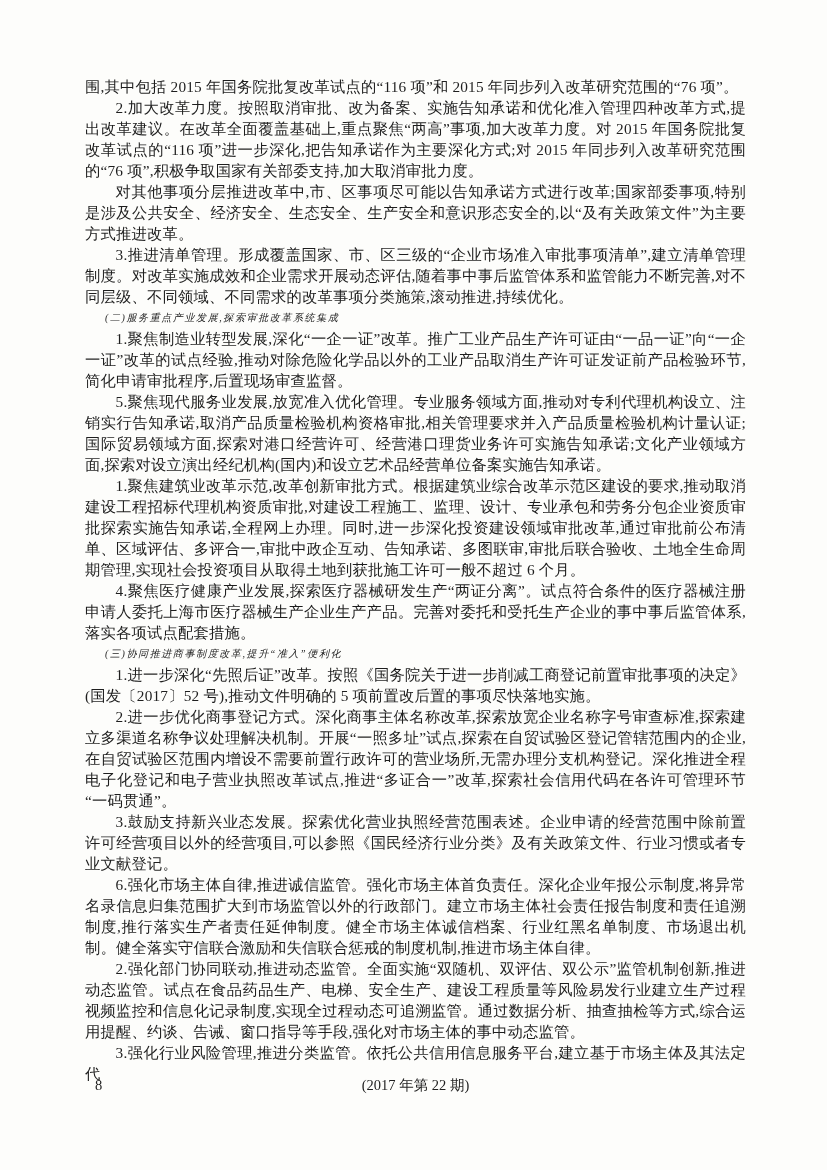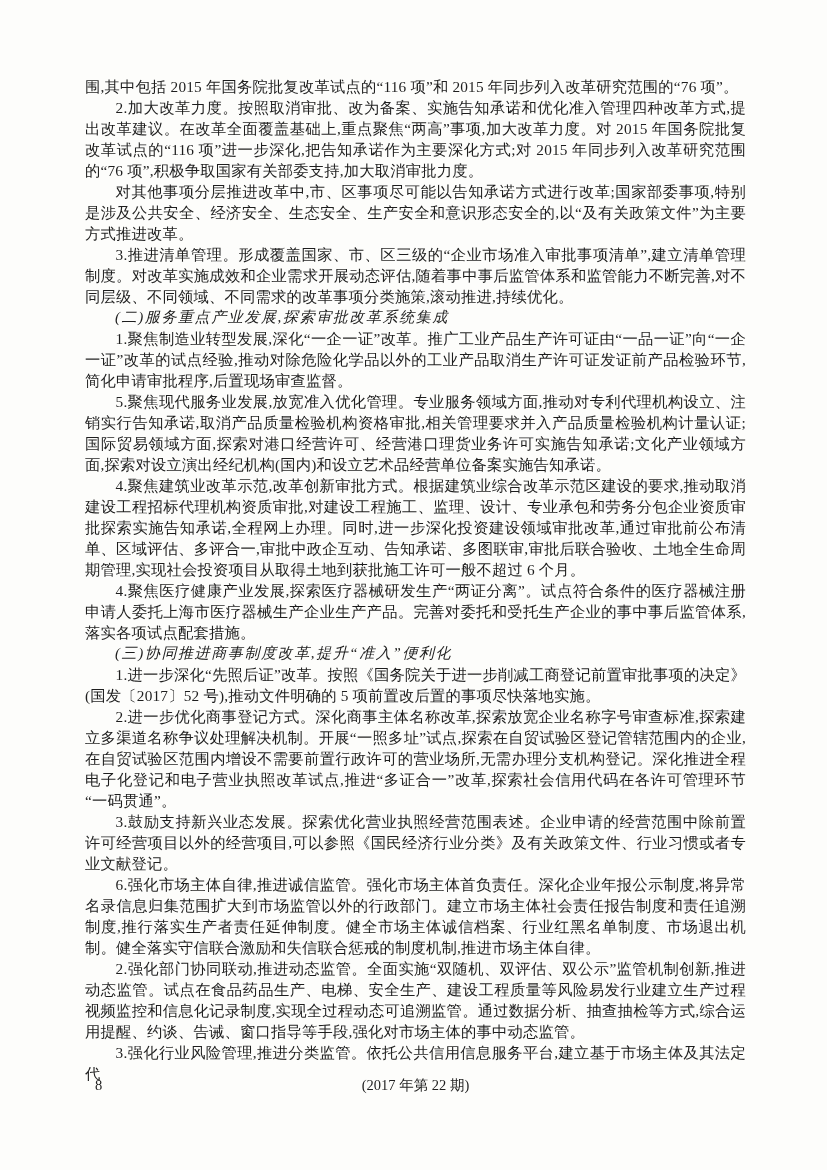--- a/index.html
+++ b/index.html
@@ -32,21 +32,21 @@
   }
   .para.cont{
     text-indent:0;
   }
   .heading{
     margin:0;
     text-indent:2em;
     font-style:italic;
     letter-spacing:1.6px;
     font-weight:normal;
-    font-size:15px;
+    font-size:10px;
     line-height:21px;
   }
   .footer{
     position:absolute;
     left:85px;
     width:661px;
     top:1075px;
     height:21px;
     font-size:14.5px;
     line-height:21px;
@@ -64,21 +64,21 @@
 <div class="page">
 
   <div class="content">
     <p class="para cont">围,其中包括 2015 年国务院批复改革试点的“116 项”和 2015 年同步列入改革研究范围的“76 项”。</p>
     <p class="para">2.加大改革力度。按照取消审批、改为备案、实施告知承诺和优化准入管理四种改革方式,提出改革建议。在改革全面覆盖基础上,重点聚焦“两高”事项,加大改革力度。对 2015 年国务院批复改革试点的“116 项”进一步深化,把告知承诺作为主要深化方式;对 2015 年同步列入改革研究范围的“76 项”,积极争取国家有关部委支持,加大取消审批力度。</p>
     <p class="para">对其他事项分层推进改革中,市、区事项尽可能以告知承诺方式进行改革;国家部委事项,特别是涉及公共安全、经济安全、生态安全、生产安全和意识形态安全的,以“及有关政策文件”为主要方式推进改革。</p>
     <p class="para">3.推进清单管理。形成覆盖国家、市、区三级的“企业市场准入审批事项清单”,建立清单管理制度。对改革实施成效和企业需求开展动态评估,随着事中事后监管体系和监管能力不断完善,对不同层级、不同领域、不同需求的改革事项分类施策,滚动推进,持续优化。</p>
     <p class="heading">(二)服务重点产业发展,探索审批改革系统集成</p>
     <p class="para">1.聚焦制造业转型发展,深化“一企一证”改革。推广工业产品生产许可证由“一品一证”向“一企一证”改革的试点经验,推动对除危险化学品以外的工业产品取消生产许可证发证前产品检验环节,简化申请审批程序,后置现场审查监督。</p>
     <p class="para">5.聚焦现代服务业发展,放宽准入优化管理。专业服务领域方面,推动对专利代理机构设立、注销实行告知承诺,取消产品质量检验机构资格审批,相关管理要求并入产品质量检验机构计量认证;国际贸易领域方面,探索对港口经营许可、经营港口理货业务许可实施告知承诺;文化产业领域方面,探索对设立演出经纪机构(国内)和设立艺术品经营单位备案实施告知承诺。</p>
-    <p class="para">4.聚焦建筑业改革示范,改革创新审批方式。根据建筑业综合改革示范区建设的要求,推动取消建设工程招标代理机构资质审批,对建设工程施工、监理、设计、专业承包和劳务分包企业资质审批探索实施告知承诺,全程网上办理。同时,进一步深化投资建设领域审批改革,通过审批前公布清单、区域评估、多评合一,审批中政企互动、告知承诺、多图联审,审批后联合验收、土地全生命周期管理,实现社会投资项目从取得土地到获批施工许可一般不超过 6 个月。</p>
+    <p class="para">1.聚焦建筑业改革示范,改革创新审批方式。根据建筑业综合改革示范区建设的要求,推动取消建设工程招标代理机构资质审批,对建设工程施工、监理、设计、专业承包和劳务分包企业资质审批探索实施告知承诺,全程网上办理。同时,进一步深化投资建设领域审批改革,通过审批前公布清单、区域评估、多评合一,审批中政企互动、告知承诺、多图联审,审批后联合验收、土地全生命周期管理,实现社会投资项目从取得土地到获批施工许可一般不超过 6 个月。</p>
     <p class="para">4.聚焦医疗健康产业发展,探索医疗器械研发生产“两证分离”。试点符合条件的医疗器械注册申请人委托上海市医疗器械生产企业生产产品。完善对委托和受托生产企业的事中事后监管体系,落实各项试点配套措施。</p>
     <p class="heading">(三)协同推进商事制度改革,提升“准入”便利化</p>
     <p class="para">1.进一步深化“先照后证”改革。按照《国务院关于进一步削减工商登记前置审批事项的决定》(国发〔2017〕52 号),推动文件明确的 5 项前置改后置的事项尽快落地实施。</p>
     <p class="para">2.进一步优化商事登记方式。深化商事主体名称改革,探索放宽企业名称字号审查标准,探索建立多渠道名称争议处理解决机制。开展“一照多址”试点,探索在自贸试验区登记管辖范围内的企业,在自贸试验区范围内增设不需要前置行政许可的营业场所,无需办理分支机构登记。深化推进全程电子化登记和电子营业执照改革试点,推进“多证合一”改革,探索社会信用代码在各许可管理环节“一码贯通”。</p>
     <p class="para">3.鼓励支持新兴业态发展。探索优化营业执照经营范围表述。企业申请的经营范围中除前置许可经营项目以外的经营项目,可以参照《国民经济行业分类》及有关政策文件、行业习惯或者专业文献登记。</p>
     <p class="para">6.强化市场主体自律,推进诚信监管。强化市场主体首负责任。深化企业年报公示制度,将异常名录信息归集范围扩大到市场监管以外的行政部门。建立市场主体社会责任报告制度和责任追溯制度,推行落实生产者责任延伸制度。健全市场主体诚信档案、行业红黑名单制度、市场退出机制。健全落实守信联合激励和失信联合惩戒的制度机制,推进市场主体自律。</p>
     <p class="para">2.强化部门协同联动,推进动态监管。全面实施“双随机、双评估、双公示”监管机制创新,推进动态监管。试点在食品药品生产、电梯、安全生产、建设工程质量等风险易发行业建立生产过程视频监控和信息化记录制度,实现全过程动态可追溯监管。通过数据分析、抽查抽检等方式,综合运用提醒、约谈、告诫、窗口指导等手段,强化对市场主体的事中动态监管。</p>
     <p class="para">3.强化行业风险管理,推进分类监管。依托公共信用信息服务平台,建立基于市场主体及其法定代</p>
   </div>
 

